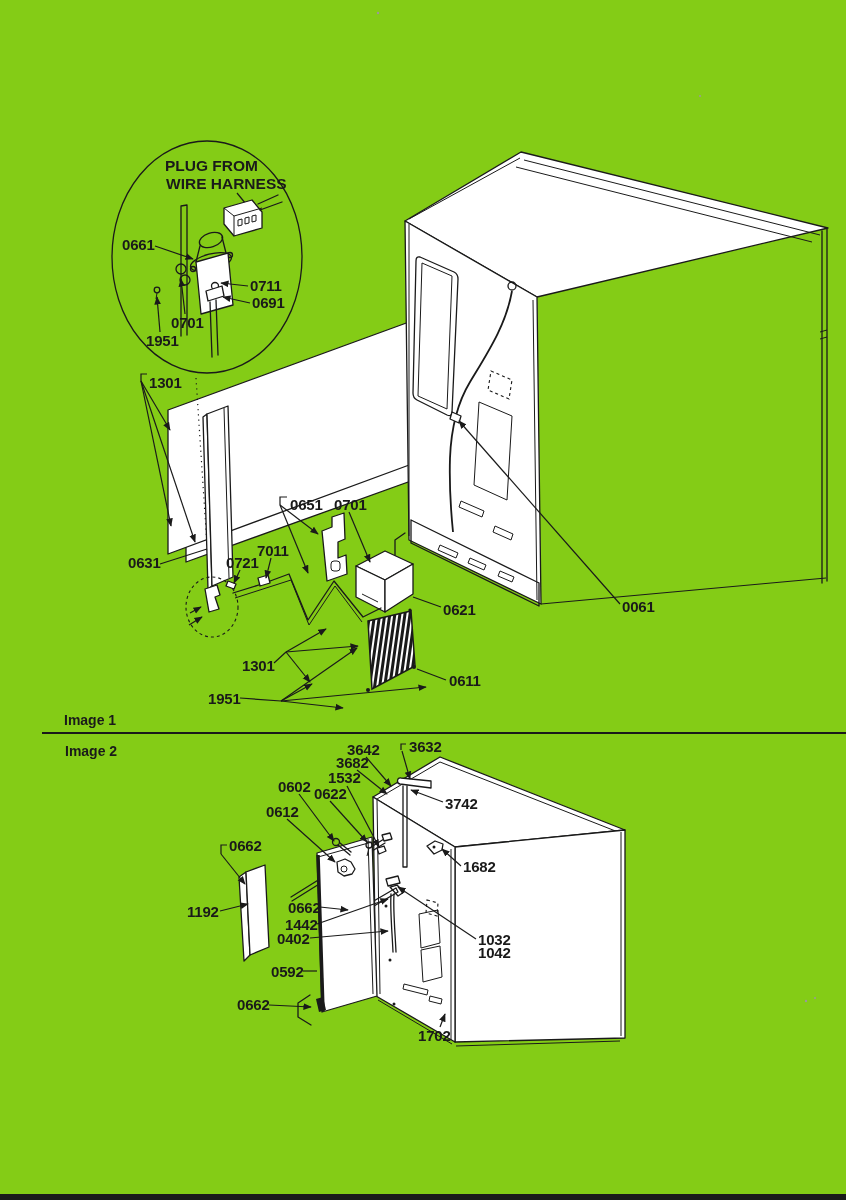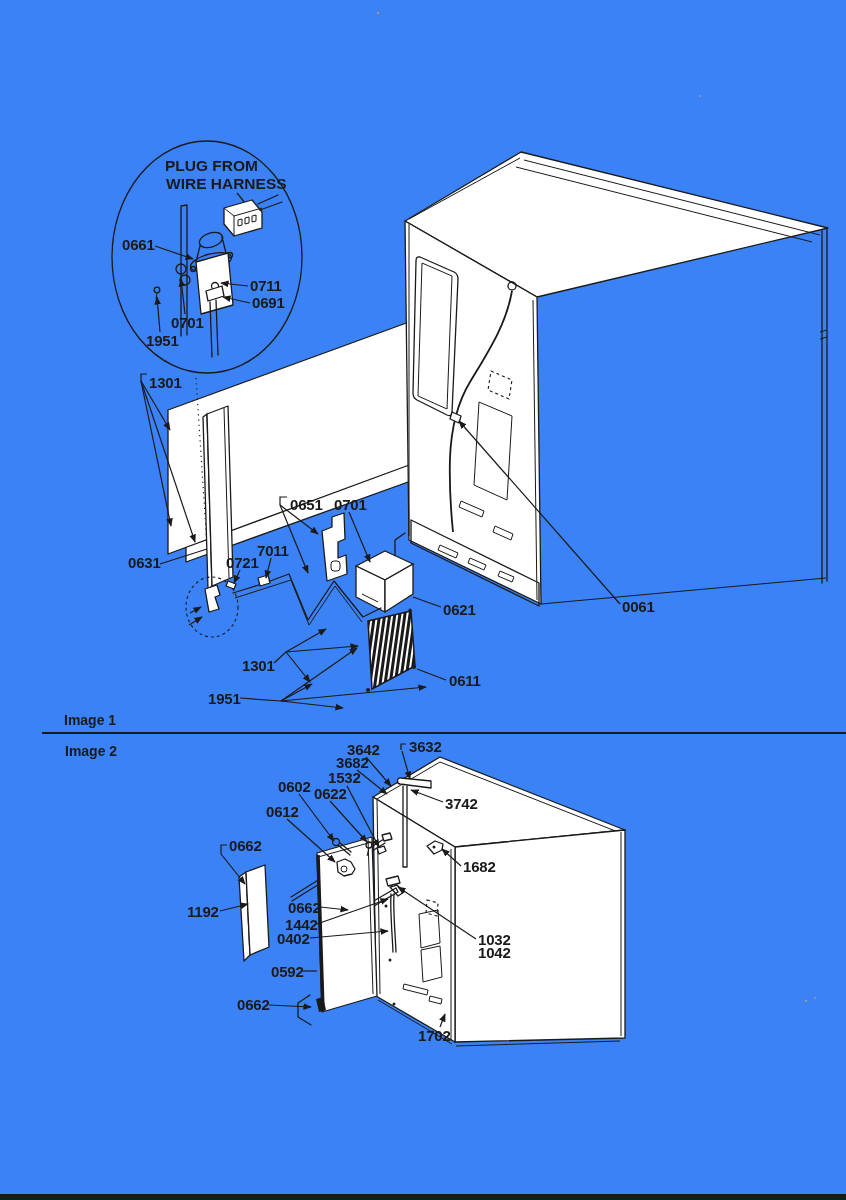--- a/index.html
+++ b/index.html
@@ -1,16 +1,16 @@
 <!DOCTYPE html>
 <html><head>
 <meta charset="utf-8">
 <style>
   html,body{margin:0;padding:0;background:#e8e8e8;}
-  .page{position:relative;width:846px;height:1200px;margin:0 auto;background:#3b82f6;overflow:hidden;}
+  .page{position:relative;width:846px;height:1200px;margin:0 auto;background:#84cc16;overflow:hidden;}
   svg{display:block;}
   .ln{fill:none;stroke:#1a1a1a;stroke-width:1.3;stroke-linecap:round;stroke-linejoin:round;}
   .ln2{fill:none;stroke:#1a1a1a;stroke-width:1.8;stroke-linejoin:round;}
   .thin{fill:none;stroke:#1a1a1a;stroke-width:1;}
   .wf{fill:#ffffff;stroke:#1a1a1a;stroke-width:1.3;stroke-linejoin:round;}
   .blk{fill:#1a1a1a;stroke:none;}
   .dash{fill:none;stroke:#1a1a1a;stroke-width:1.1;stroke-dasharray:3 3;}
   .dots{fill:none;stroke:#1a1a1a;stroke-width:1.2;stroke-dasharray:1.2 4;}
   .ldr{fill:none;stroke:#1a1a1a;stroke-width:1.2;}
   .arr{marker-end:url(#ah);}

